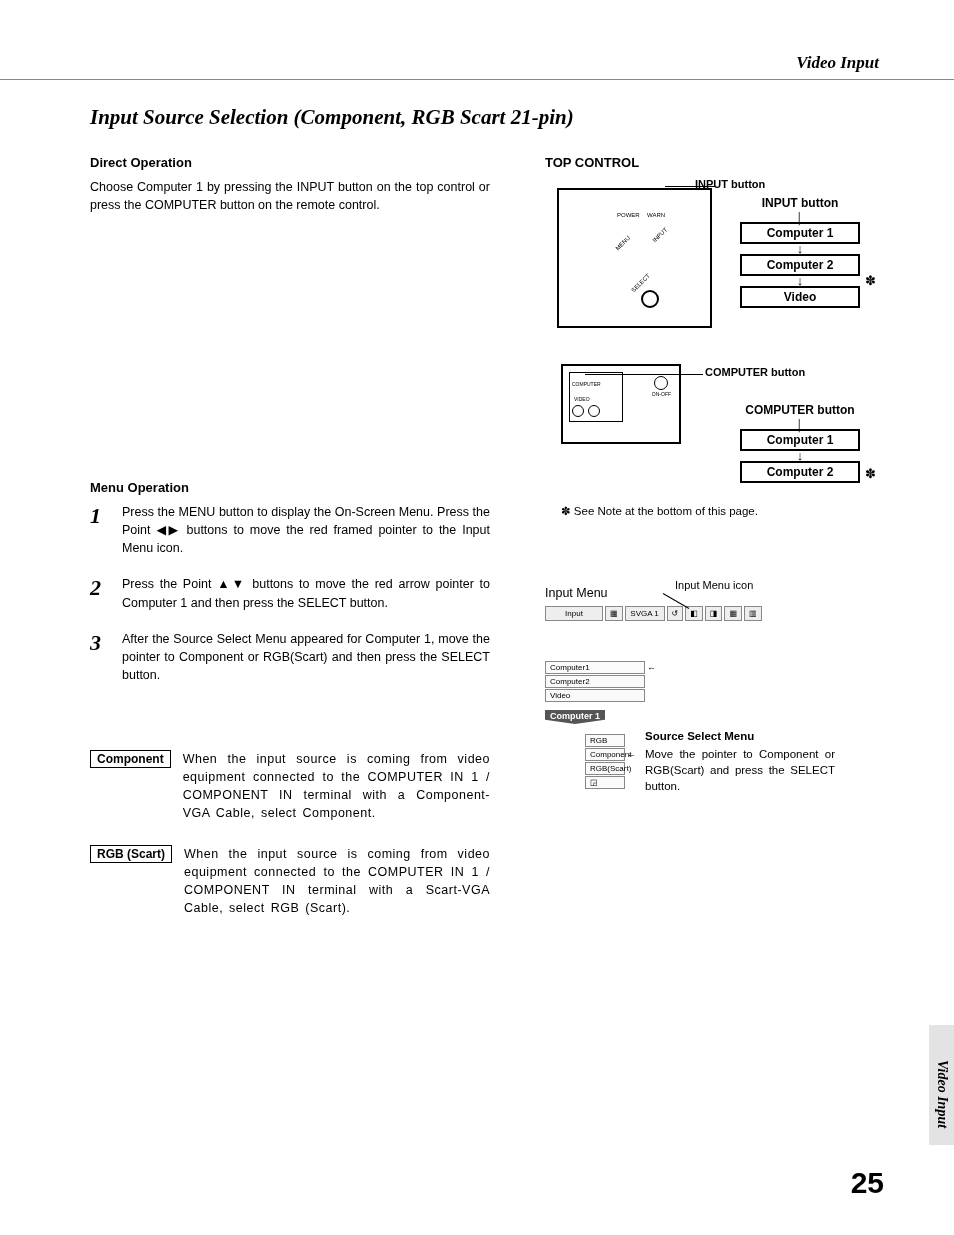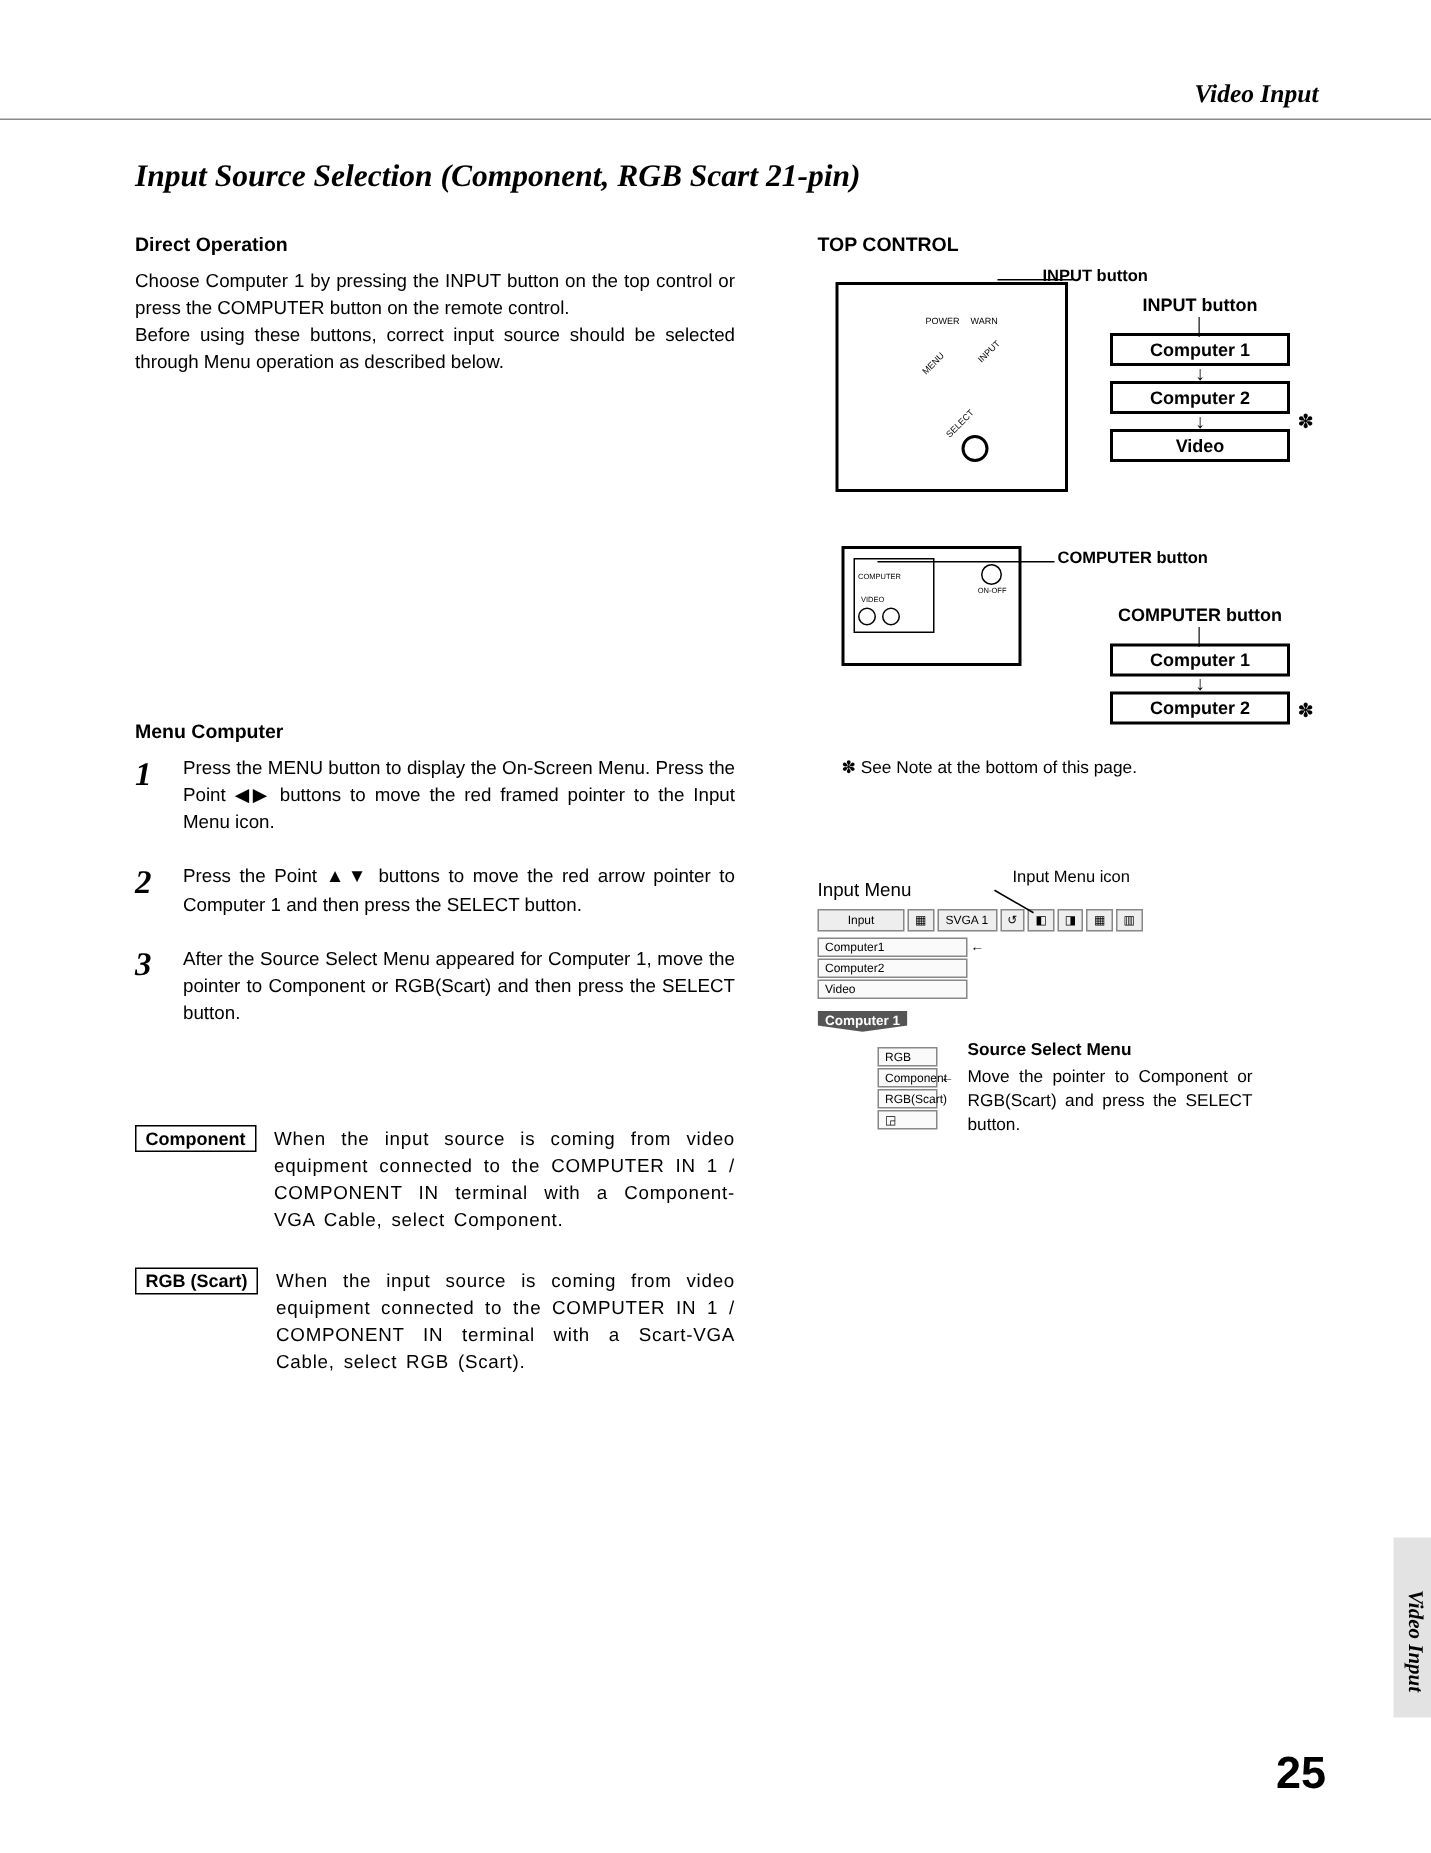--- a/index.html
+++ b/index.html
@@ -94,25 +94,24 @@
 </head>
 <body>
 
 <div class="header-label">Video Input</div>
 <div class="top-rule"></div>
 <div class="page-title">Input Source Selection (Component, RGB Scart 21-pin)</div>
 
 <div class="left-col" style="top:155px;">
   <div class="bold-sub">Direct Operation</div>
   <div class="body-text">Choose Computer 1 by pressing the INPUT button on the top control or press the COMPUTER button on the remote control.</div>
-  <div class="body-text" style="margin-top:0;">Before using these buttons, correct input source should be selected through Menu operation as described below.</div>
 </div>
 
 <div class="left-col" style="top:480px;">
-  <div class="bold-sub">Menu Computer</div>
+  <div class="bold-sub">Menu Operation</div>
   <div class="step">
     <div class="step-num">1</div>
     <div class="step-text">Press the MENU button to display the On-Screen Menu.  Press the Point ◀▶ buttons to move the red framed pointer to the Input Menu icon.</div>
   </div>
   <div class="step">
     <div class="step-num">2</div>
     <div class="step-text">Press the Point ▲▼ buttons to move the red arrow pointer to Computer 1 and then press the SELECT button.</div>
   </div>
   <div class="step">
     <div class="step-num">3</div>
@@ -197,21 +196,21 @@
     <div class="menu-chip" style="min-width:58px;">Input</div>
     <div class="menu-chip" style="min-width:14px;">▦</div>
     <div class="menu-chip" style="min-width:40px;">SVGA 1</div>
     <div class="menu-chip" style="min-width:12px;">↺</div>
     <div class="menu-chip" style="min-width:12px;">◧</div>
     <div class="menu-chip" style="min-width:12px;">◨</div>
     <div class="menu-chip" style="min-width:12px;">▦</div>
     <div class="menu-chip" style="min-width:12px;">▥</div>
   </div>
 
-  <div style="display:flex; gap:20px; align-items:center;">
+  <div style="display:flex; gap:20px; align-items:center;margin-top:36px;">
     <div>
       <div class="menu-list">
         <div class="menu-item sel">Computer1</div>
         <div class="menu-item">Computer2</div>
         <div class="menu-item">Video</div>
       </div>
       <div class="comp-tag">Computer 1</div>
     </div>
   </div>
 

